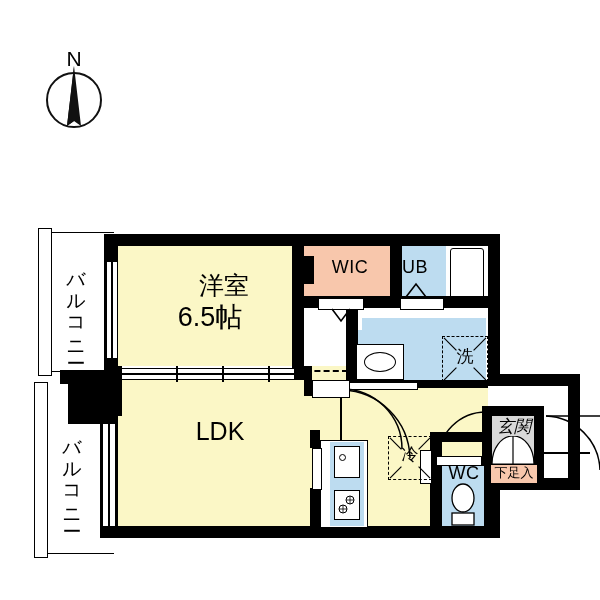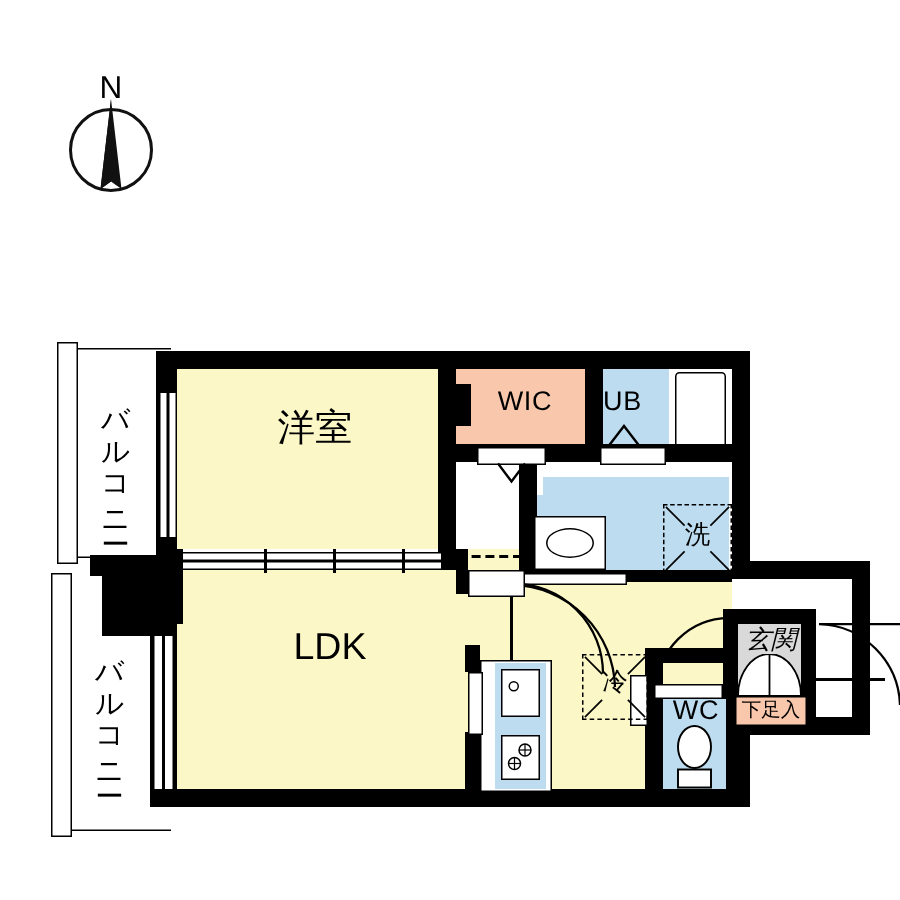--- a/index.html
+++ b/index.html
@@ -227,21 +227,22 @@
 
   <div class="abs blue" style="left:442px;top:466px;width:42px;height:60px;"></div>
   <svg class="abs" style="left:446px;top:482px;width:34px;height:44px;" viewBox="0 0 34 44">
     <ellipse cx="17" cy="16" rx="11" ry="14" fill="#fff" stroke="#000" stroke-width="1.3"></ellipse>
     <rect x="6" y="31" width="22" height="12" fill="#fff" stroke="#000" stroke-width="1.3"></rect>
   </svg>
 
   <div class="abs white thin1" style="left:312px;top:380px;width:38px;height:18px;"></div>
   <div class="abs white thin1" style="left:312px;top:448px;width:10px;height:42px;"></div>
 
-  <div class="abs lbl lbl-room" style="left:150px;top:272px;width:120px;height:30px;">洋室</div>
+  <div class="abs lbl lbl-room" style="left:164px;top:272px;width:120px;height:30px;">洋室</div>
+  <div class="abs lbl lbl-room2" style="left:145px;top:303px;width:130px;height:32px;">6.5帖</div>
 
   <div class="abs lbl lbl-room" style="left:160px;top:418px;width:120px;height:30px;">LDK</div>
 
   <div class="abs lbl lbl-cap" style="left:318px;top:258px;width:64px;height:28px;">WIC</div>
   <div class="abs lbl lbl-cap" style="left:402px;top:258px;width:21px;height:28px;">UB</div>
   <div class="abs lbl lbl-cap" style="left:440px;top:464px;width:48px;height:28px;">WC</div>
   <div class="abs lbl lbl-sm" style="left:446px;top:348px;width:38px;height:22px;">洗</div>
   <div class="abs lbl lbl-sm" style="left:392px;top:446px;width:36px;height:22px;">冷</div>
   <div class="abs lbl lbl-sm" style="left:492px;top:418px;width:44px;height:22px;font-style:italic;">玄関</div>
   <div class="abs lbl lbl-xs" style="left:490px;top:466px;width:48px;height:18px;">下足入</div>

